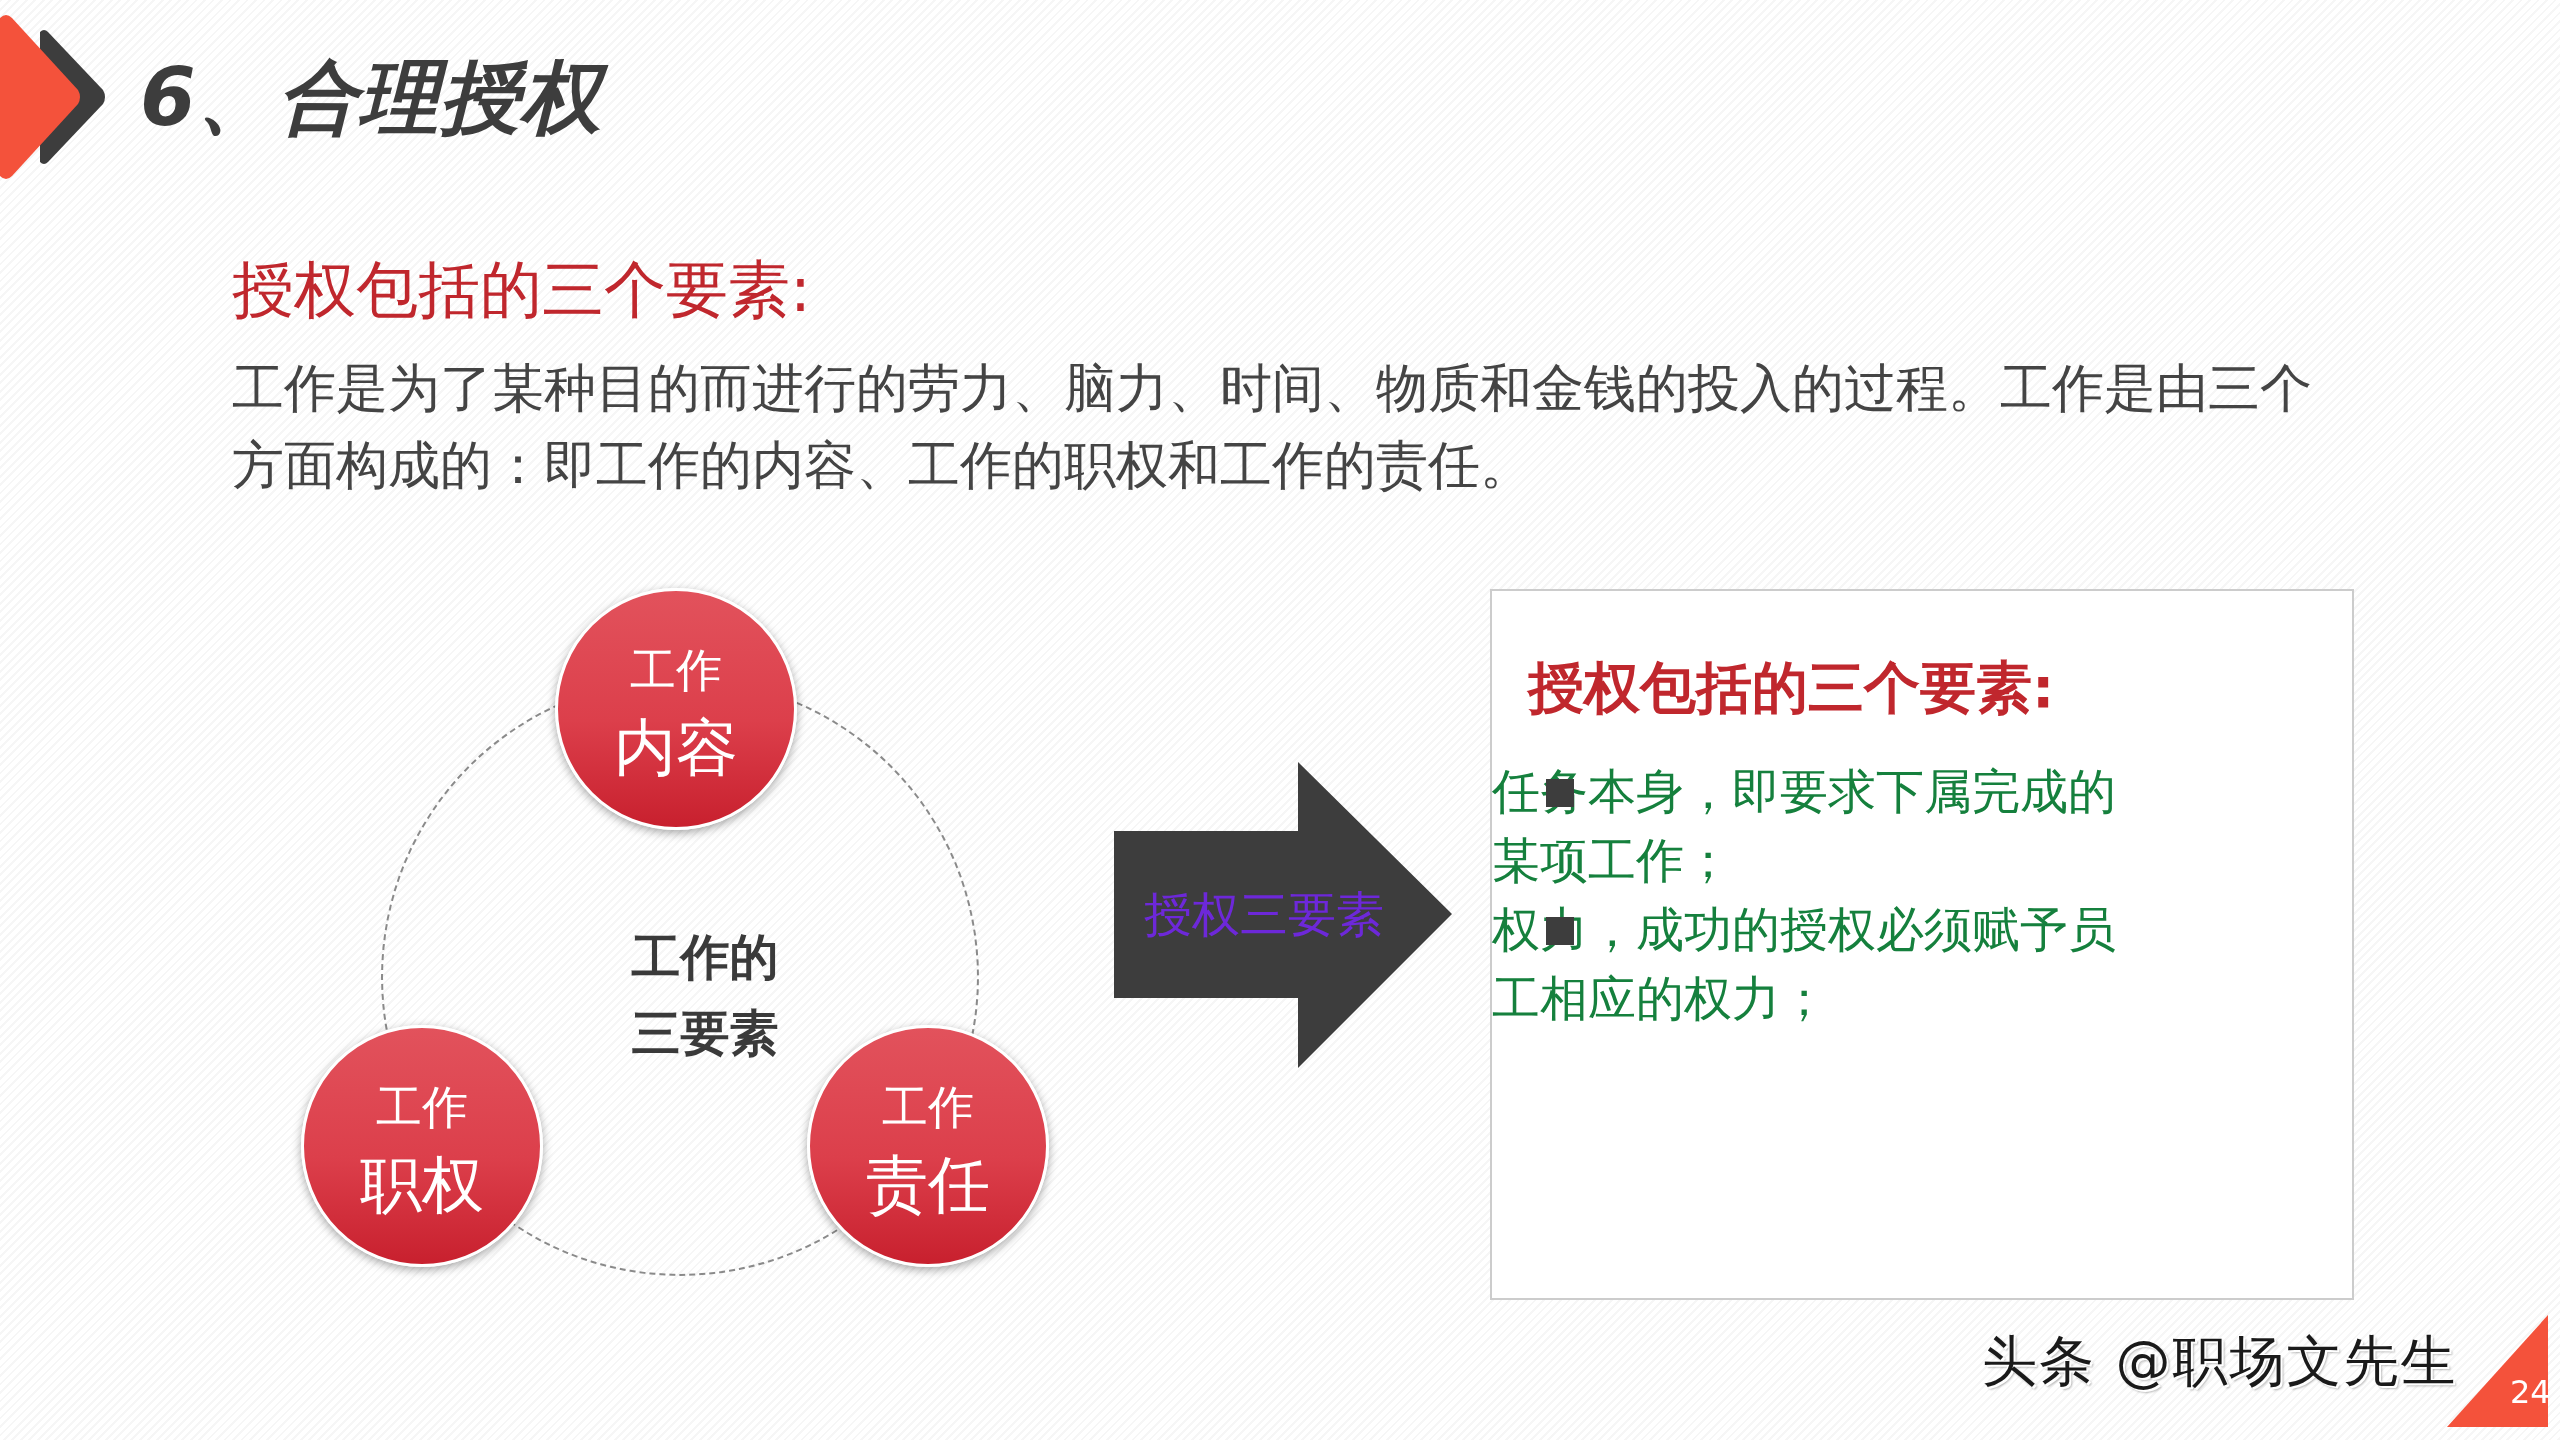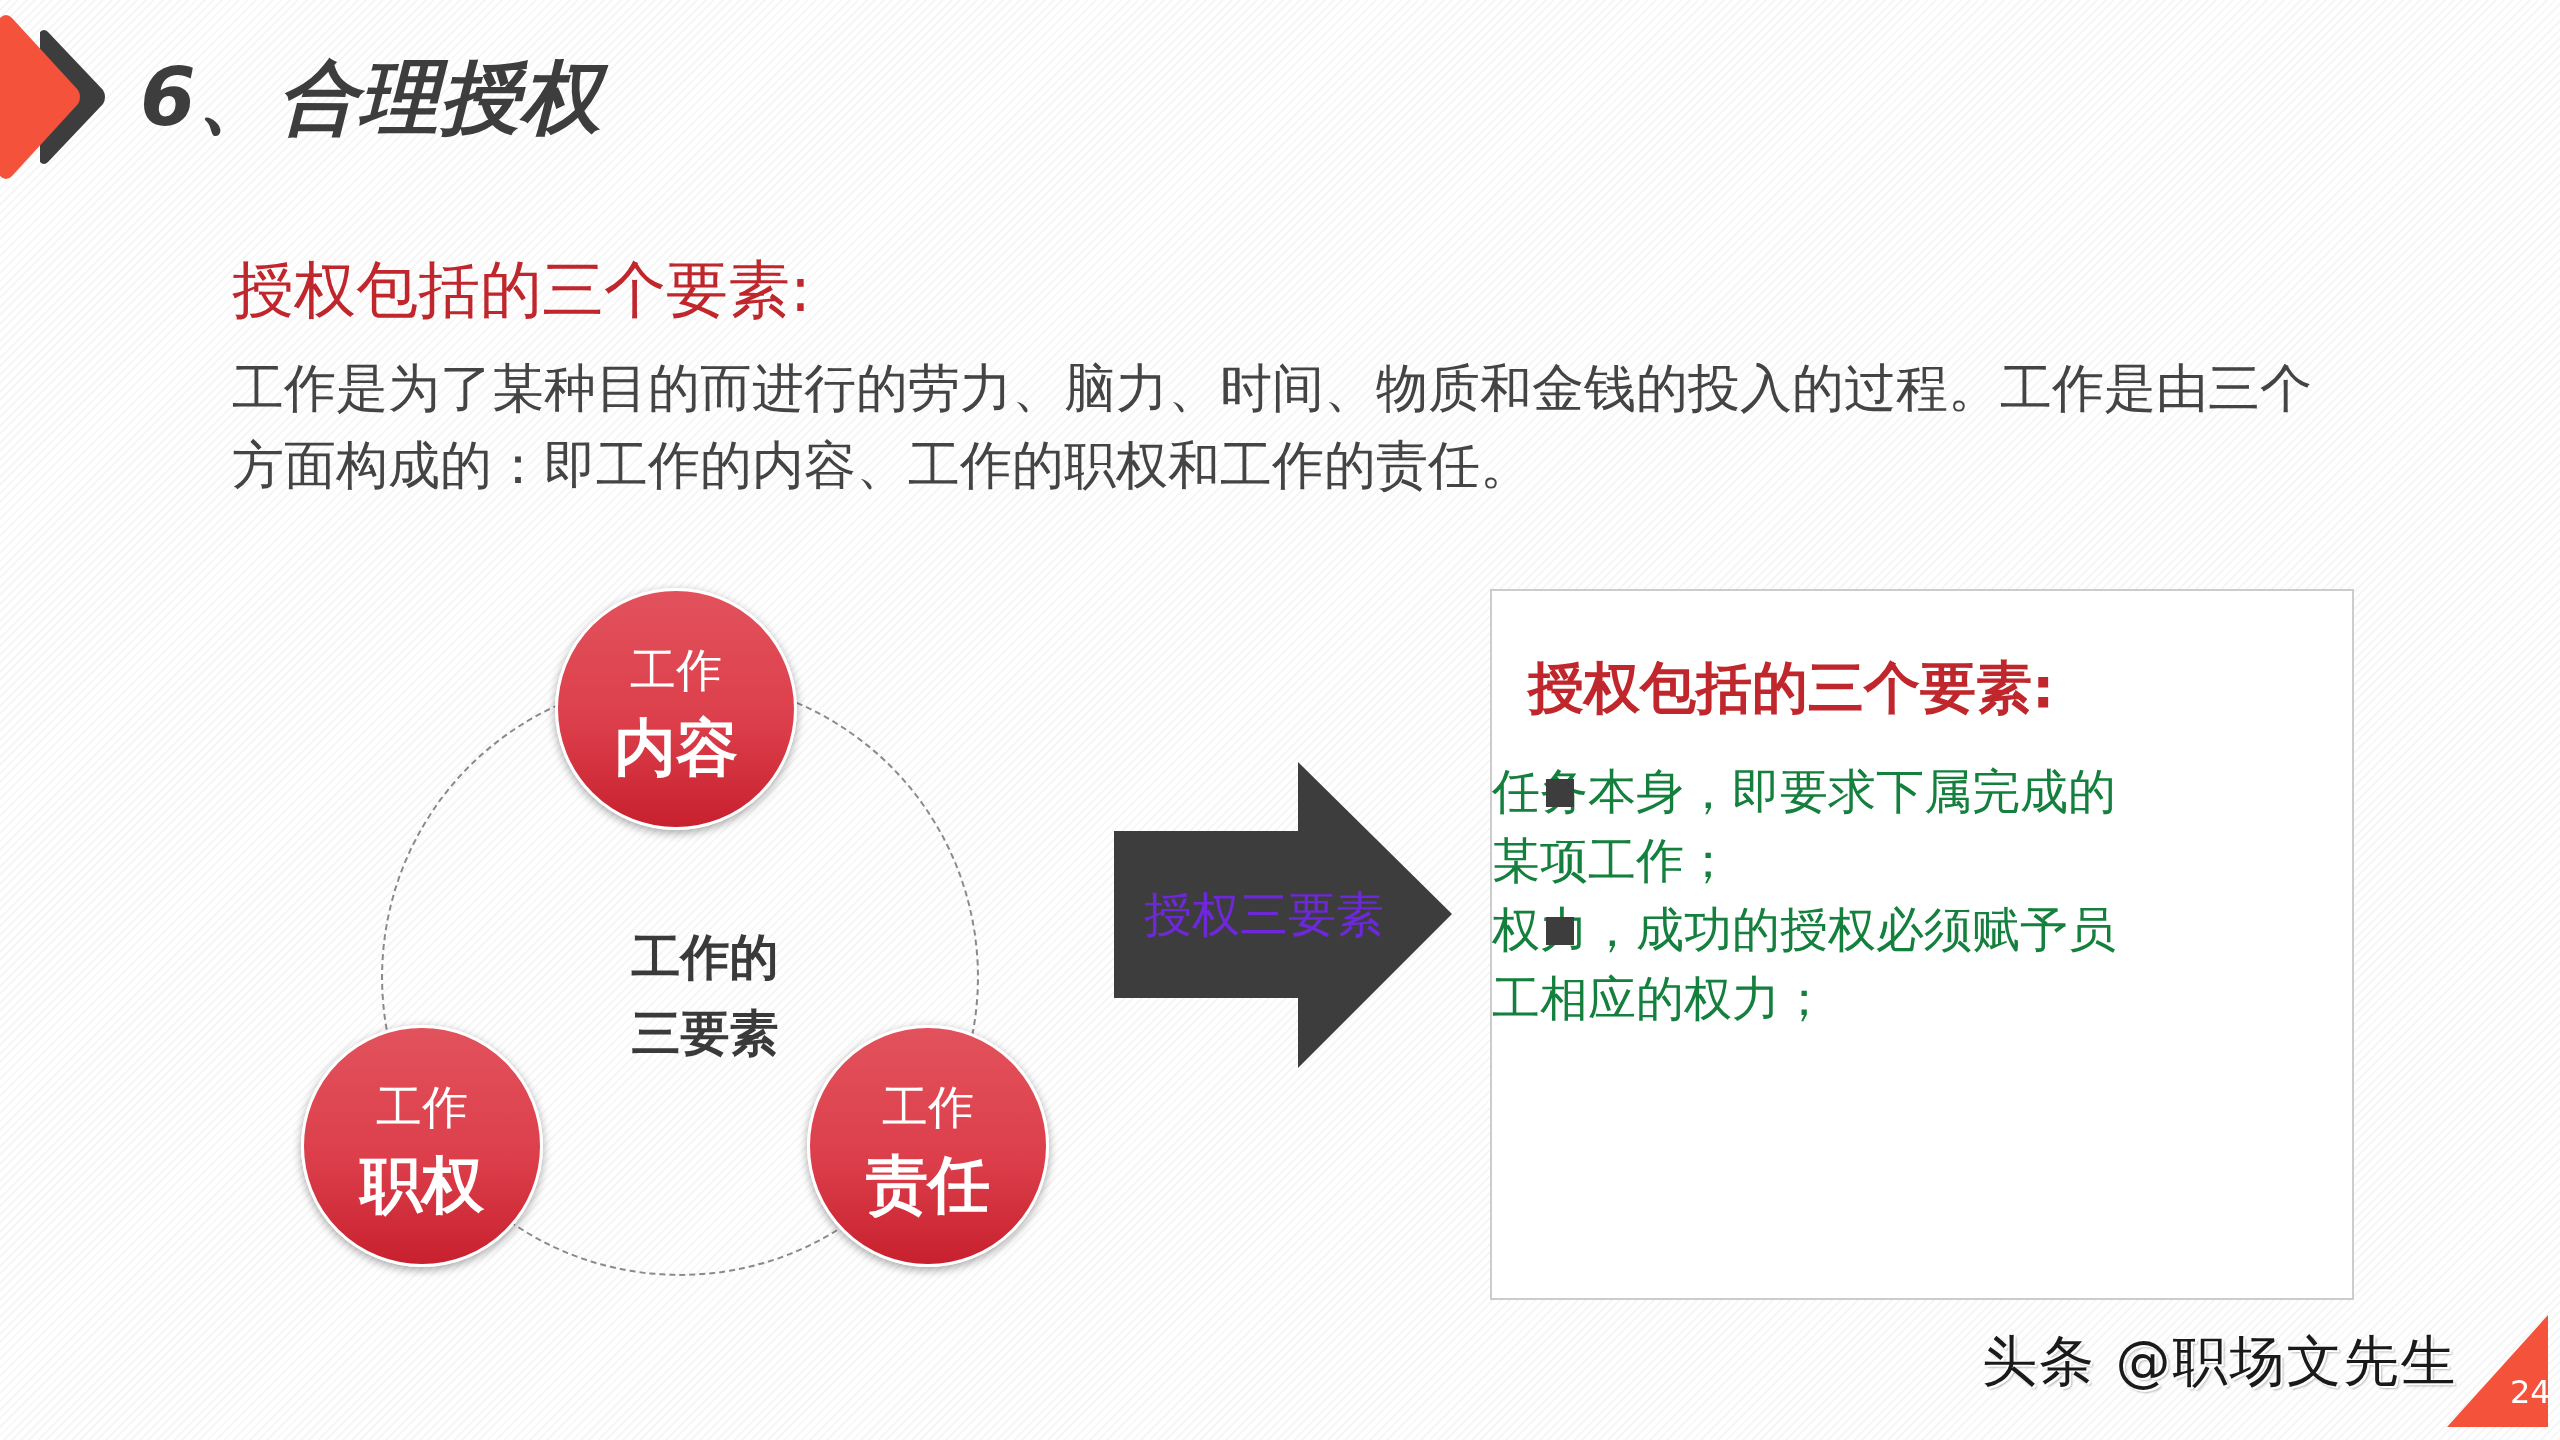--- a/index.html
+++ b/index.html
@@ -33,21 +33,21 @@
     }
     .bubble {
       width: 242px; height: 242px; border-radius: 50%;
       background: linear-gradient(180deg, #e2525c 0%, #dc3f4b 55%, #c8202e 100%);
       border: 3px solid #ffffff; box-sizing: border-box;
       box-shadow: 0 3px 10px rgba(0,0,0,0.35);
       display: flex; flex-direction: column; align-items: center; justify-content: center;
       color: #fff; text-align: center;
     }
     .bubble .l1 { font-size: 46px; line-height: 78px; font-weight: 300; }
-    .bubble .l2 { font-size: 62px; line-height: 78px; font-weight: bold; text-align: center; }
+    .bubble .l2 { font-size: 62px; line-height: 78px; font-weight: normal; text-align: center; }
     .bubble-top { left: 555px; top: 588px; }
     .bubble-left { left: 301px; top: 1025px; }
     .bubble-right { left: 807px; top: 1025px; }
     .arrow { left: 1114px; top: 762px; width: 340px; height: 306px; }
     .arrow-label {
       left: 1114px; top: 831px; width: 300px; height: 167px; display: flex; align-items: center;
       justify-content: center; font-size: 48px; color: #6d28d9; white-space: nowrap;
     }
     .info-card {
       left: 1490px; top: 589px; width: 864px; height: 711px; box-sizing: border-box;

